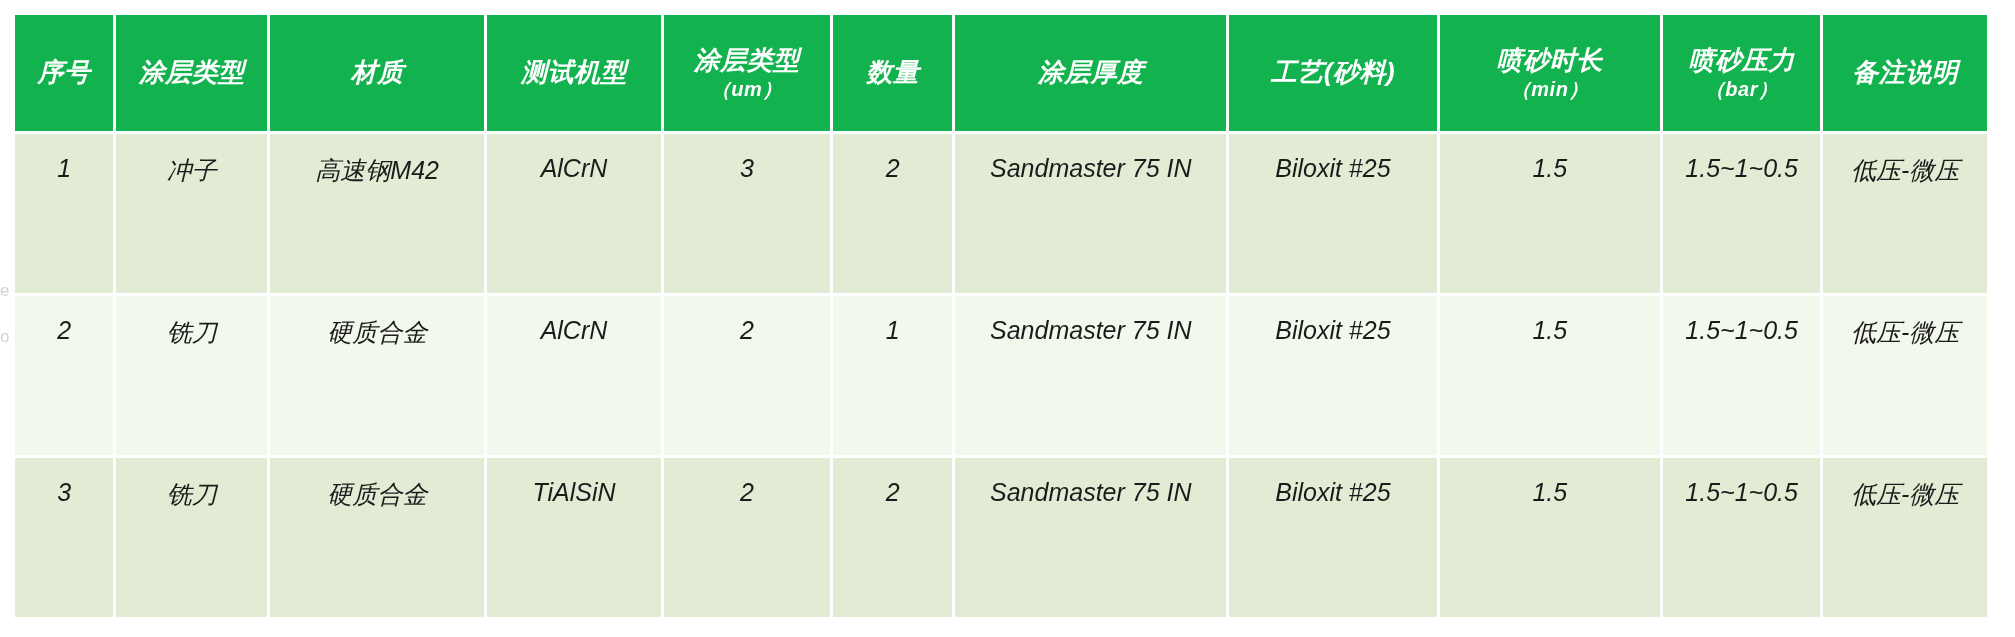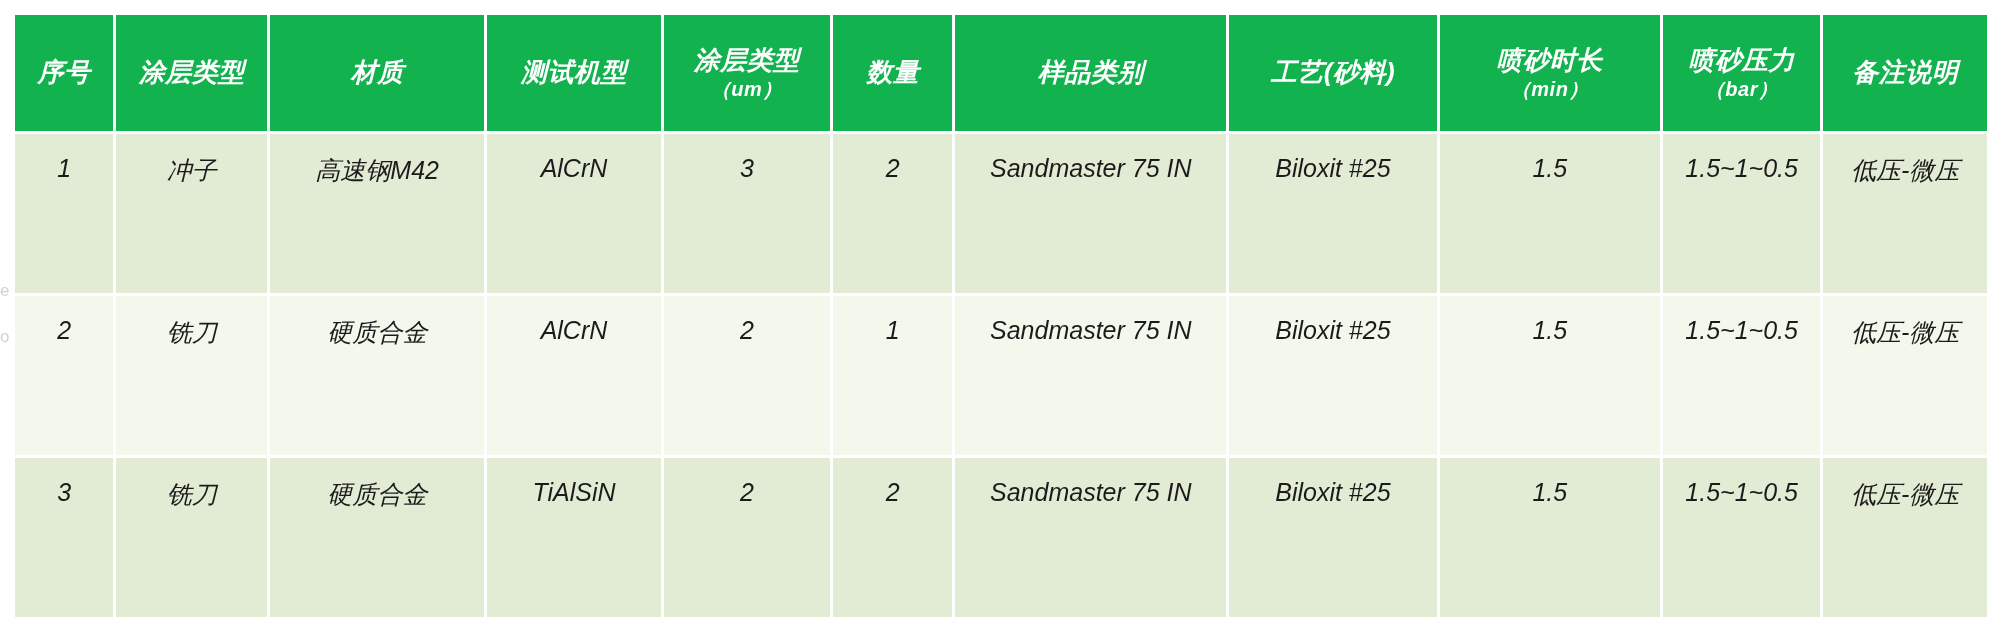--- a/index.html
+++ b/index.html
@@ -132,21 +132,21 @@
           <span>测试机型</span>
         </th>
         <th>
           <span>涂层类型</span>
           <span class="unit">（um）</span>
         </th>
         <th>
           <span>数量</span>
         </th>
         <th>
-          <span>样品类别</span>
+          <span>涂层厚度</span>
         </th>
         <th>
           <span>工艺(砂料)</span>
         </th>
         <th>
           <span>喷砂时长</span>
           <span class="unit">（min）</span>
         </th>
         <th>
           <span>喷砂压力</span>

